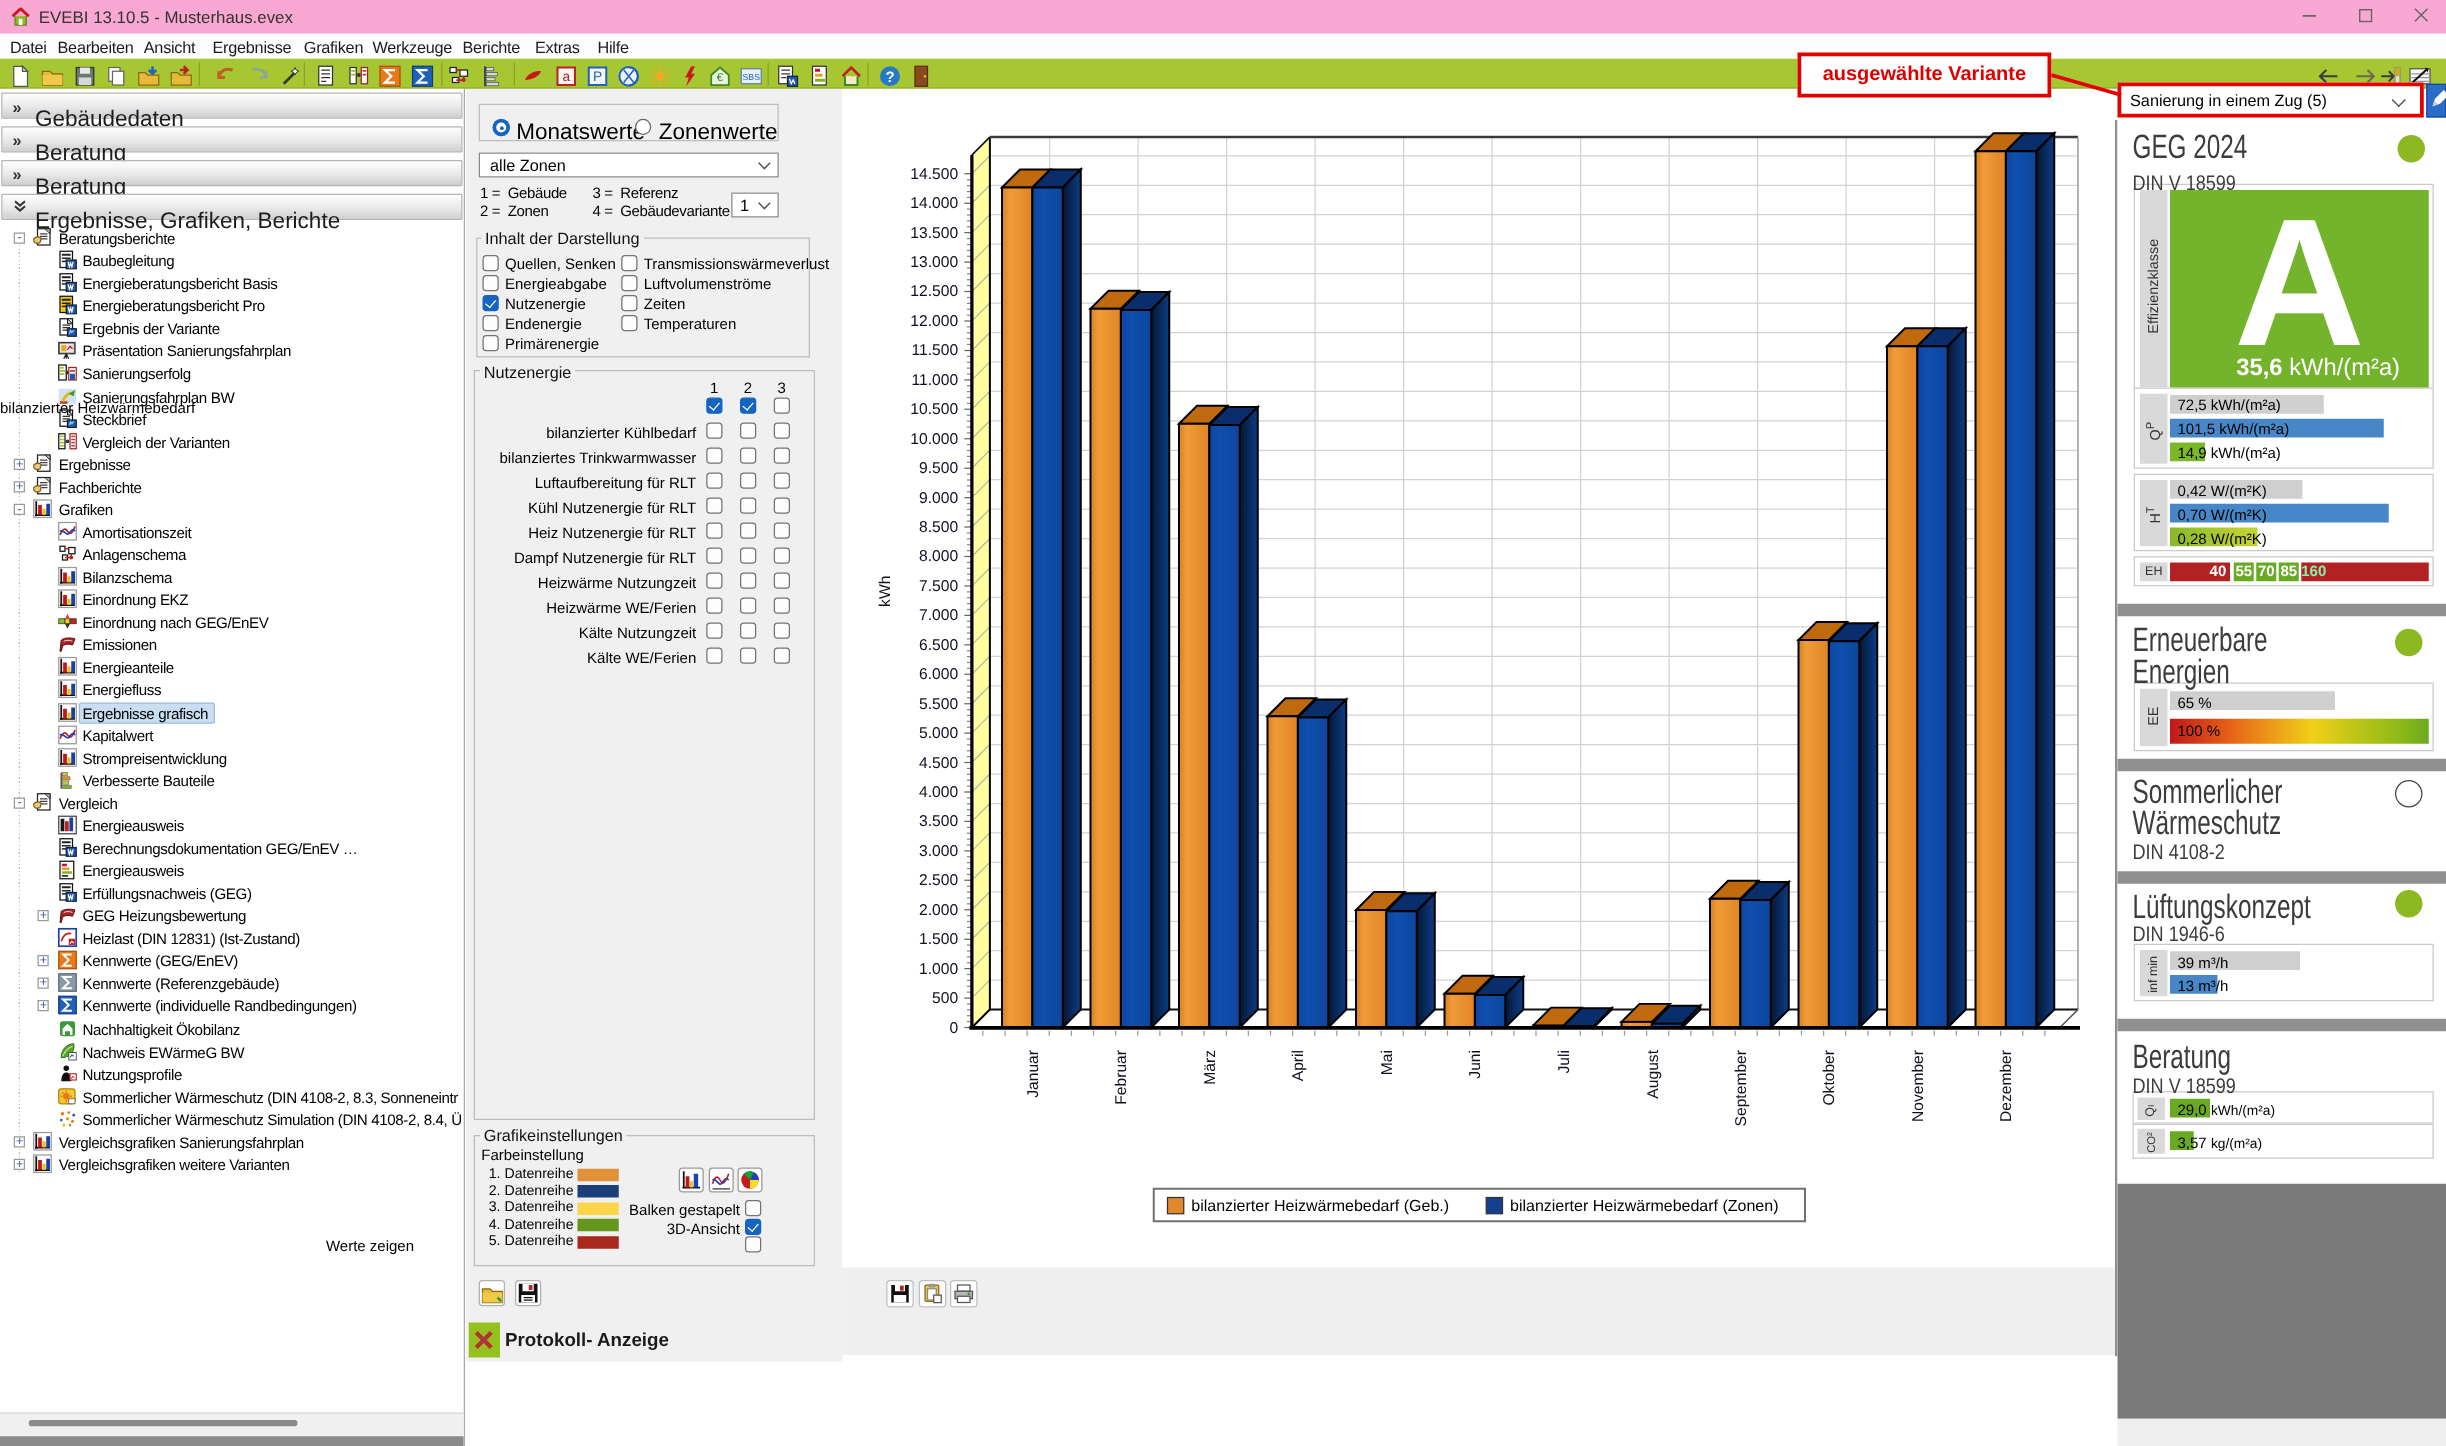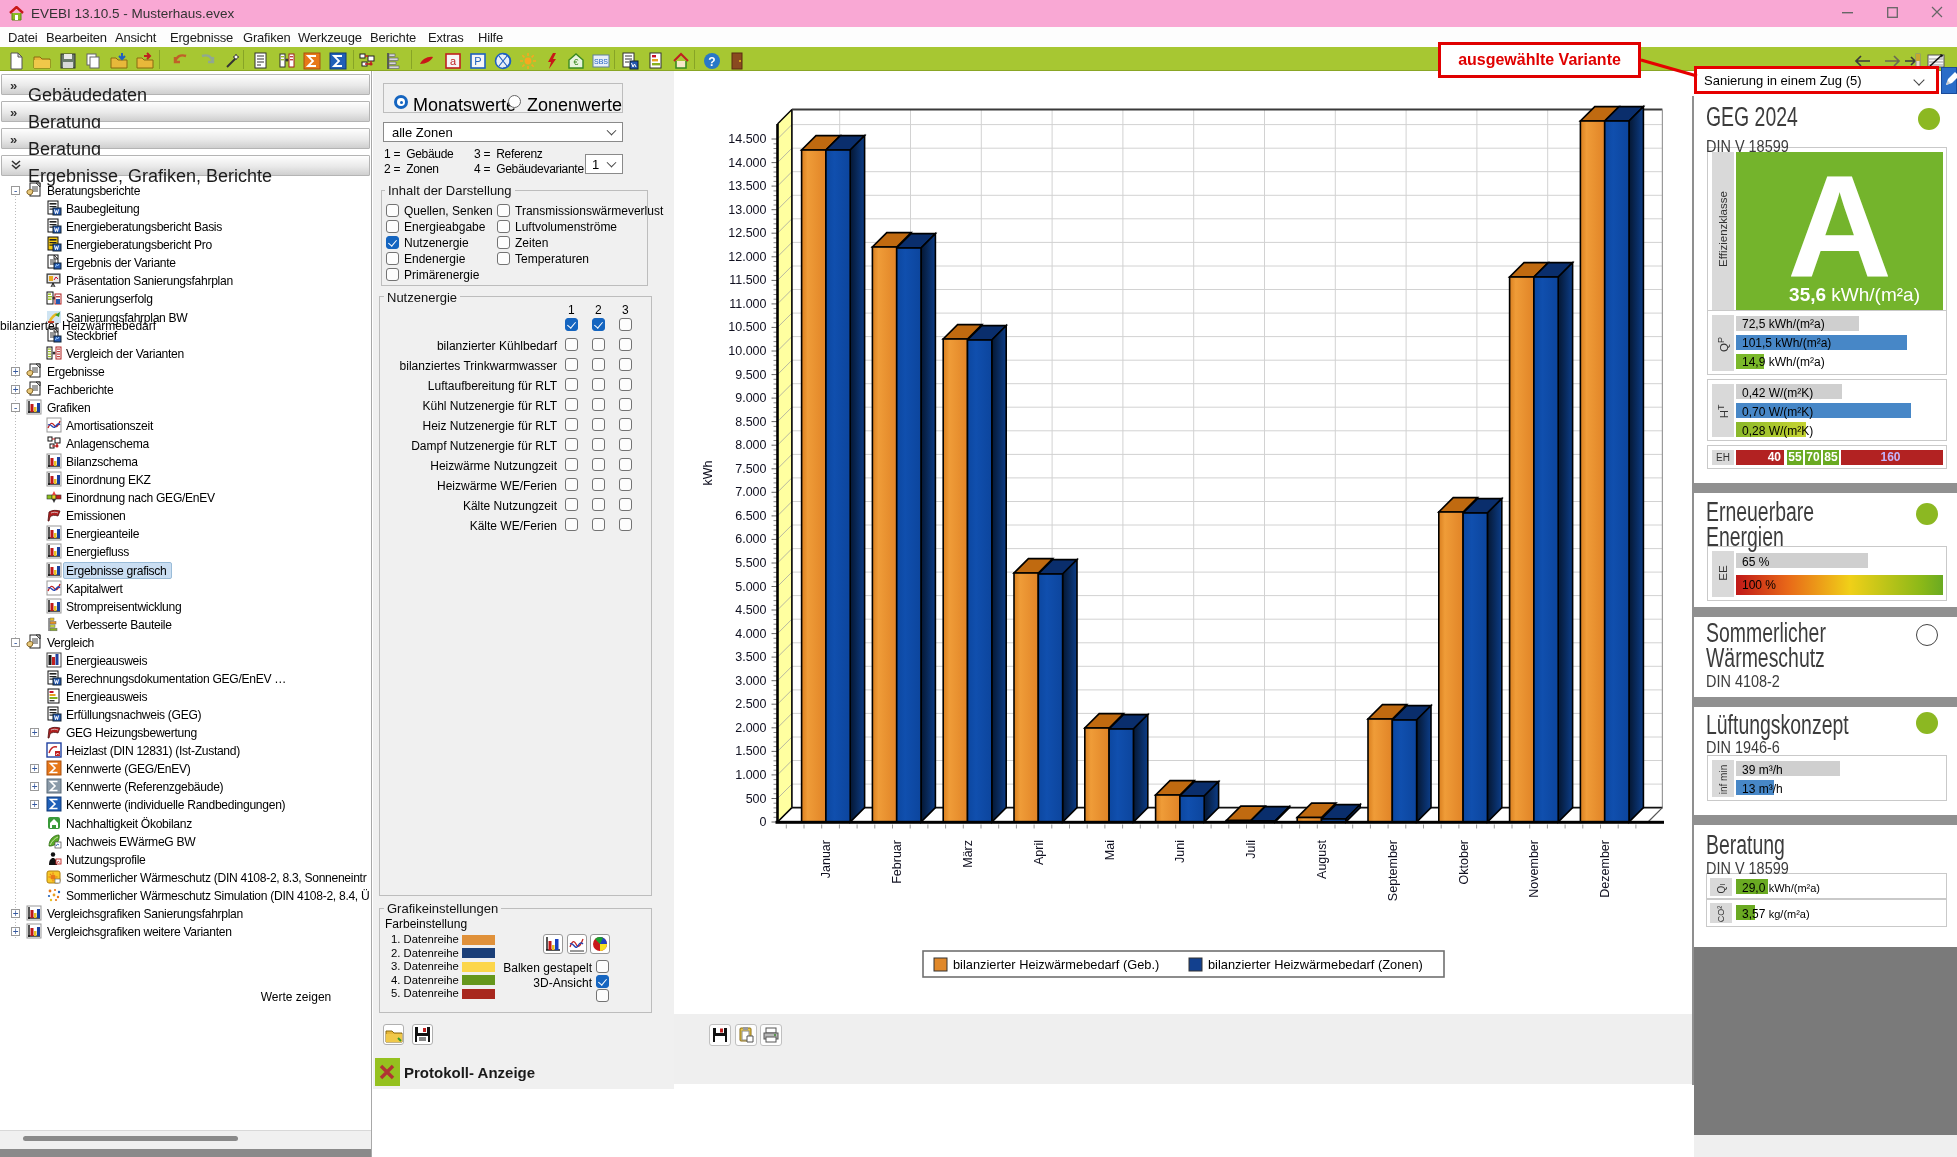--- a/index.html
+++ b/index.html
@@ -1333,21 +1333,21 @@
 <div class="rbart" style="left:1742px;top:385.5px">0,42 W/(m²K)</div>
 <div class="rbar" style="left:1736px;top:403px;width:175px;background:#4787c7"></div>
 <div class="rbart" style="left:1742px;top:404.5px">0,70 W/(m²K)</div>
 <div class="rbar" style="left:1736px;top:422px;width:70px;background:linear-gradient(90deg,#8ab82a,#c6d432)"></div>
 <div class="rbart" style="left:1742px;top:423.5px">0,28 W/(m²K)</div>
 <div class="sidebar" style="left:1712px;top:450px;width:22px;height:15px;font-size:10px;text-align:center;line-height:15px">EH</div>
 <div class="rbar" style="left:1736px;top:450px;width:48px;background:#b22222;color:#fff;font-size:12px;font-weight:bold;text-align:right;line-height:15px;padding-right:3px">40</div>
 <div class="rbar" style="left:1787px;top:450px;width:16px;background:#6aaa22;color:#fff;font-size:12px;font-weight:bold;text-align:center;line-height:15px;padding-right:0px">55</div>
 <div class="rbar" style="left:1805px;top:450px;width:16px;background:#6aaa22;color:#fff;font-size:12px;font-weight:bold;text-align:center;line-height:15px;padding-right:0px">70</div>
 <div class="rbar" style="left:1823px;top:450px;width:16px;background:#6aaa22;color:#fff;font-size:12px;font-weight:bold;text-align:center;line-height:15px;padding-right:0px">85</div>
-<div class="rbar" style="left:1841px;top:450px;width:102px;background:#b22222;color:#c4b5fd;font-size:12px;font-weight:bold;text-align:center;line-height:15px;padding-right:3px">160</div>
+<div class="rbar" style="left:1841px;top:450px;width:102px;background:#b22222;color:#86efac;font-size:12px;font-weight:bold;text-align:left;line-height:15px;padding-right:3px">160</div>
 <div class="rsep" style="top:483px"></div>
 <div class="rsep" style="top:607px"></div>
 <div class="rsep" style="top:697px"></div>
 <div class="rsep" style="top:815px"></div>
 <div class="rsec-title" style="left:1706px;top:497px">Erneuerbare</div>
 <div class="rsec-title" style="left:1706px;top:522px">Energien</div>
 <div class="dot" style="left:1916px;top:503px;background:#8cb822"></div>
 <div class="sidebar" style="left:1712px;top:551px;width:22px;height:46px"></div>
 <div class="vtext" style="left:1700px;top:567px;width:46px;text-align:center">EE</div>
 <div class="rbar" style="left:1736px;top:553px;width:132px;background:#cfcfcf"></div>

